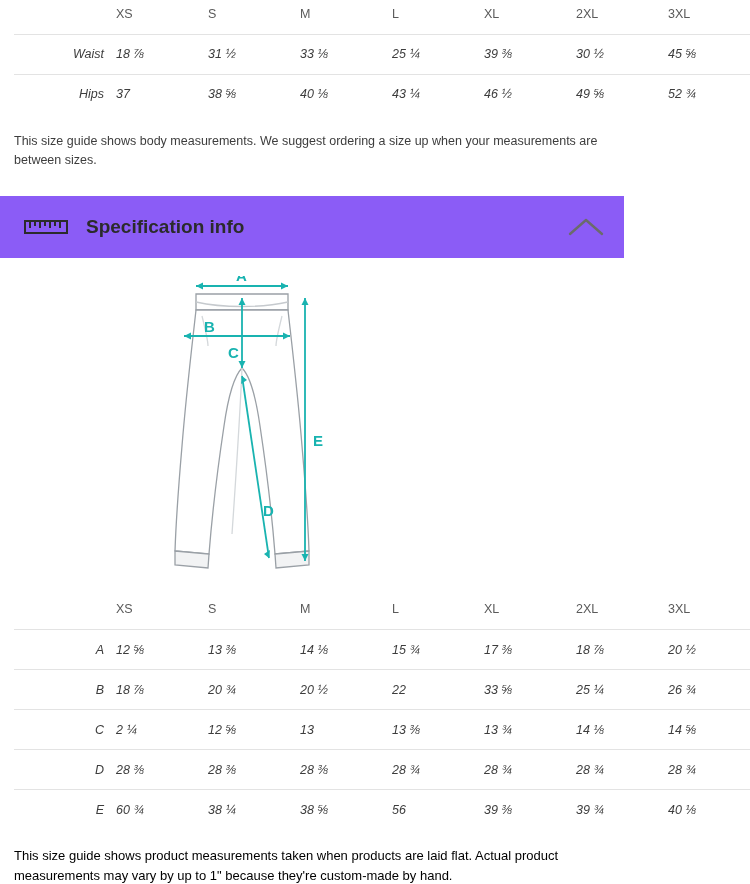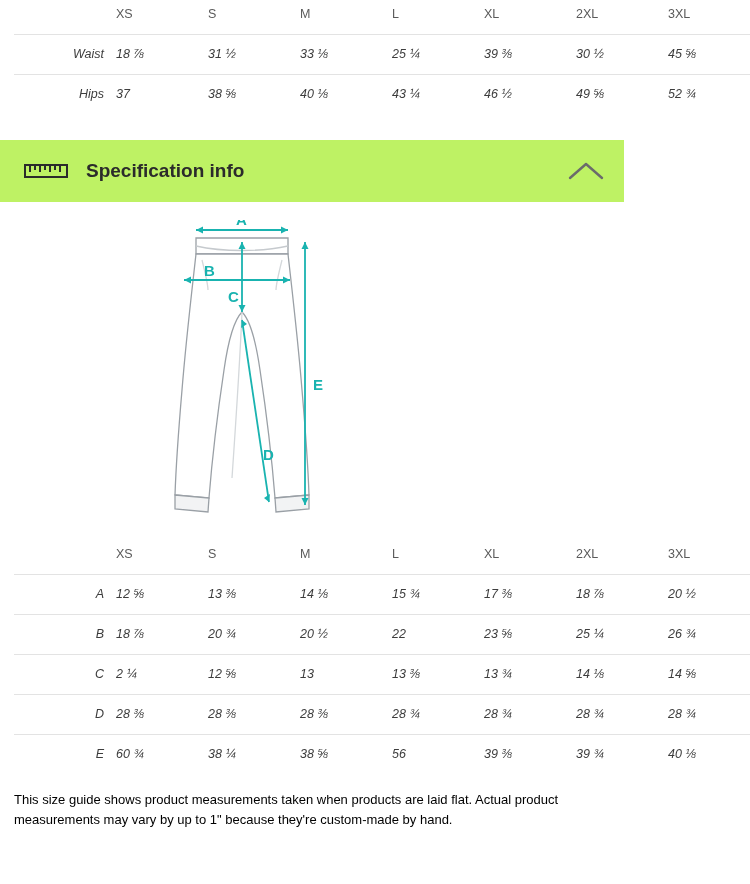--- a/index.html
+++ b/index.html
@@ -81,21 +81,21 @@
   .note {
     font-size: 12.5px;
     color: #3d3d3d;
     line-height: 1.5;
     padding: 0 14px;
   }
 
   
   .section-bar {
     margin-top: 26px;
-    background: #bef264;
+    background: #8b5cf6;
     height: 62px;
     display: flex;
     align-items: center;
     padding: 0 20px 0 24px;
   }
   .section-bar .ruler {
     flex: 0 0 auto;
     margin-right: 18px;
     line-height: 0;
   }
@@ -173,20 +173,21 @@
           <td class="cell">40 ⅛</td>
           <td class="cell">43 ¼</td>
           <td class="cell">46 ½</td>
           <td class="cell">49 ⅝</td>
           <td class="cell">52 ¾</td>
         </tr>
       </tbody>
     </table>
   </div>
 
+  <div class="note" style="margin-top:18px;">This size guide shows body measurements. We suggest ordering a size up when your measurements are between sizes.</div>
 
   <div class="section-bar">
     <span class="ruler">
       <svg width="44" height="20" viewBox="0 0 44 20">
         <rect x="1" y="4" width="42" height="12" fill="none" stroke="#2b2b2b" stroke-width="2"></rect>
         <line x1="6" y1="4" x2="6" y2="11" stroke="#2b2b2b" stroke-width="2"></line>
         <line x1="11" y1="4" x2="11" y2="9" stroke="#2b2b2b" stroke-width="2"></line>
         <line x1="16" y1="4" x2="16" y2="11" stroke="#2b2b2b" stroke-width="2"></line>
         <line x1="21" y1="4" x2="21" y2="9" stroke="#2b2b2b" stroke-width="2"></line>
         <line x1="26" y1="4" x2="26" y2="11" stroke="#2b2b2b" stroke-width="2"></line>
@@ -298,21 +299,21 @@
           <td class="cell">17 ⅜</td>
           <td class="cell">18 ⅞</td>
           <td class="cell">20 ½</td>
         </tr>
         <tr>
           <td class="col-label-letter">B</td>
           <td class="cell">18 ⅞</td>
           <td class="cell">20 ¾</td>
           <td class="cell">20 ½</td>
           <td class="cell">22</td>
-          <td class="cell">23 ⅝</td>
+          <td class="cell">33 ⅝</td>
           <td class="cell">25 ¼</td>
           <td class="cell">26 ¾</td>
         </tr>
         <tr>
           <td class="col-label-letter">C</td>
           <td class="cell">2 ¼</td>
           <td class="cell">12 ⅝</td>
           <td class="cell">13</td>
           <td class="cell">13 ⅜</td>
           <td class="cell">13 ¾</td>

